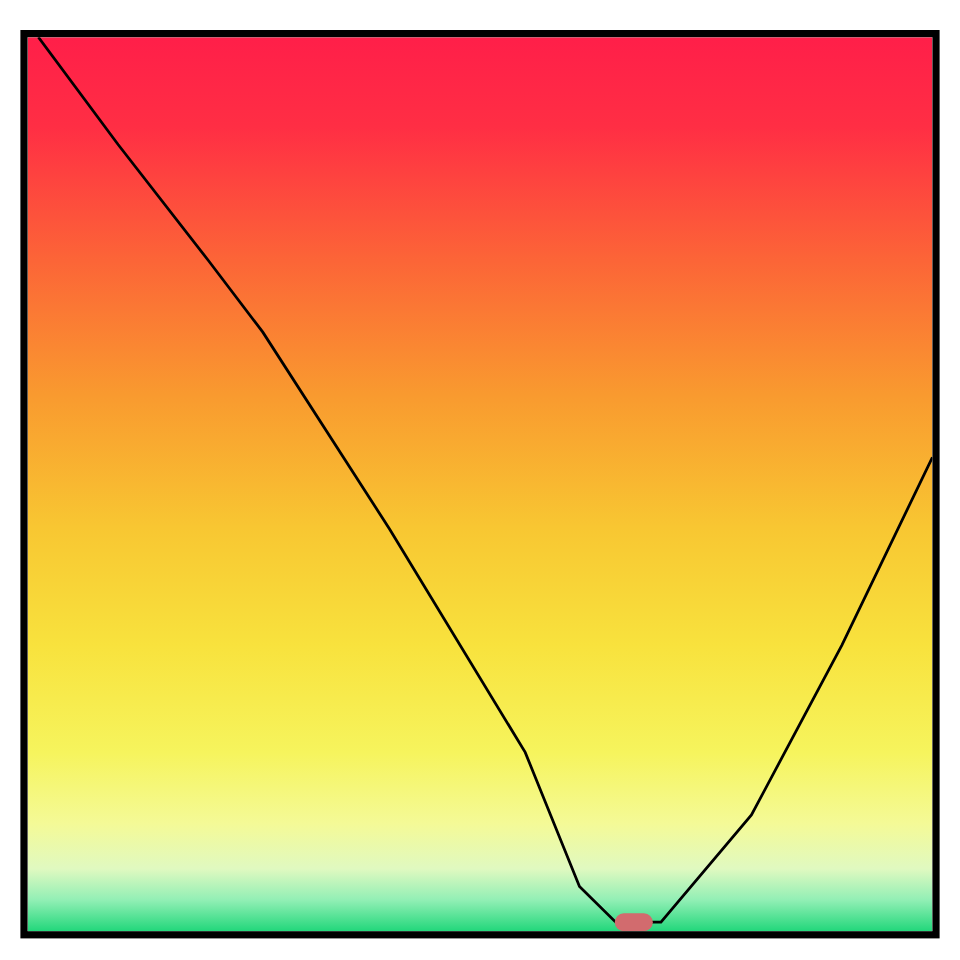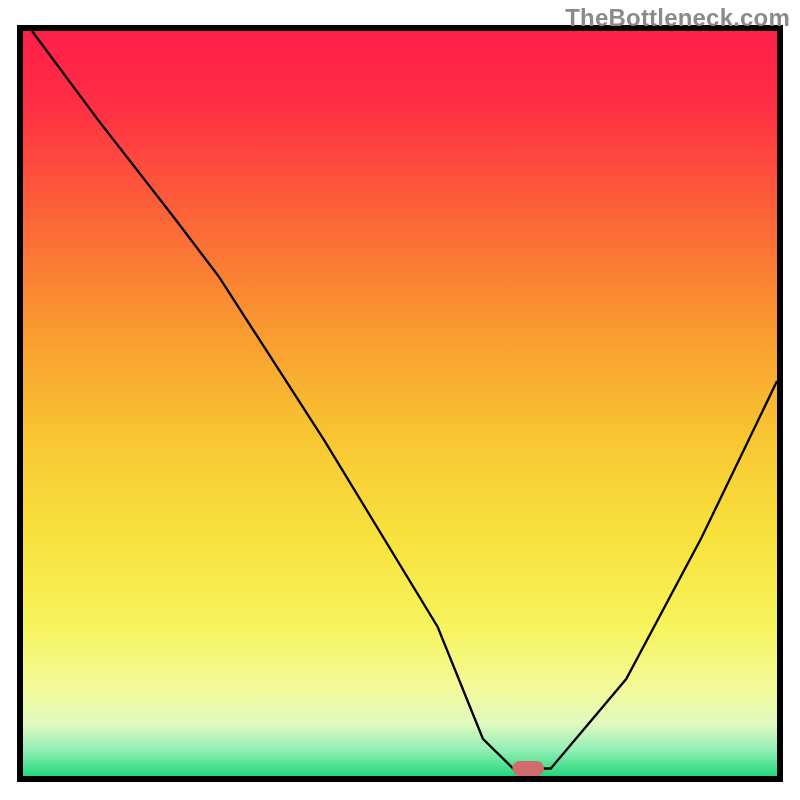--- a/index.html
+++ b/index.html
@@ -29,21 +29,20 @@
   svg {
     position: absolute;
     top: 0;
     left: 0;
   }
 </style>
 </head>
 <body>
 
 <div class="frame">
-  <div class="watermark">TheBottleneck.com</div>
   <svg id="chart-svg" width="800" height="800">
     <defs>
       <linearGradient id="bg-grad" x1="0" y1="0" x2="0" y2="1">
           <stop offset="0%" stop-color="#ff1f49"></stop>
           <stop offset="10%" stop-color="#ff2e44"></stop>
           <stop offset="25%" stop-color="#fc6537"></stop>
           <stop offset="40%" stop-color="#f99a2f"></stop>
           <stop offset="55.00000000000001%" stop-color="#f8c732"></stop>
           <stop offset="68%" stop-color="#f8e23d"></stop>
           <stop offset="80%" stop-color="#f6f45d"></stop>

